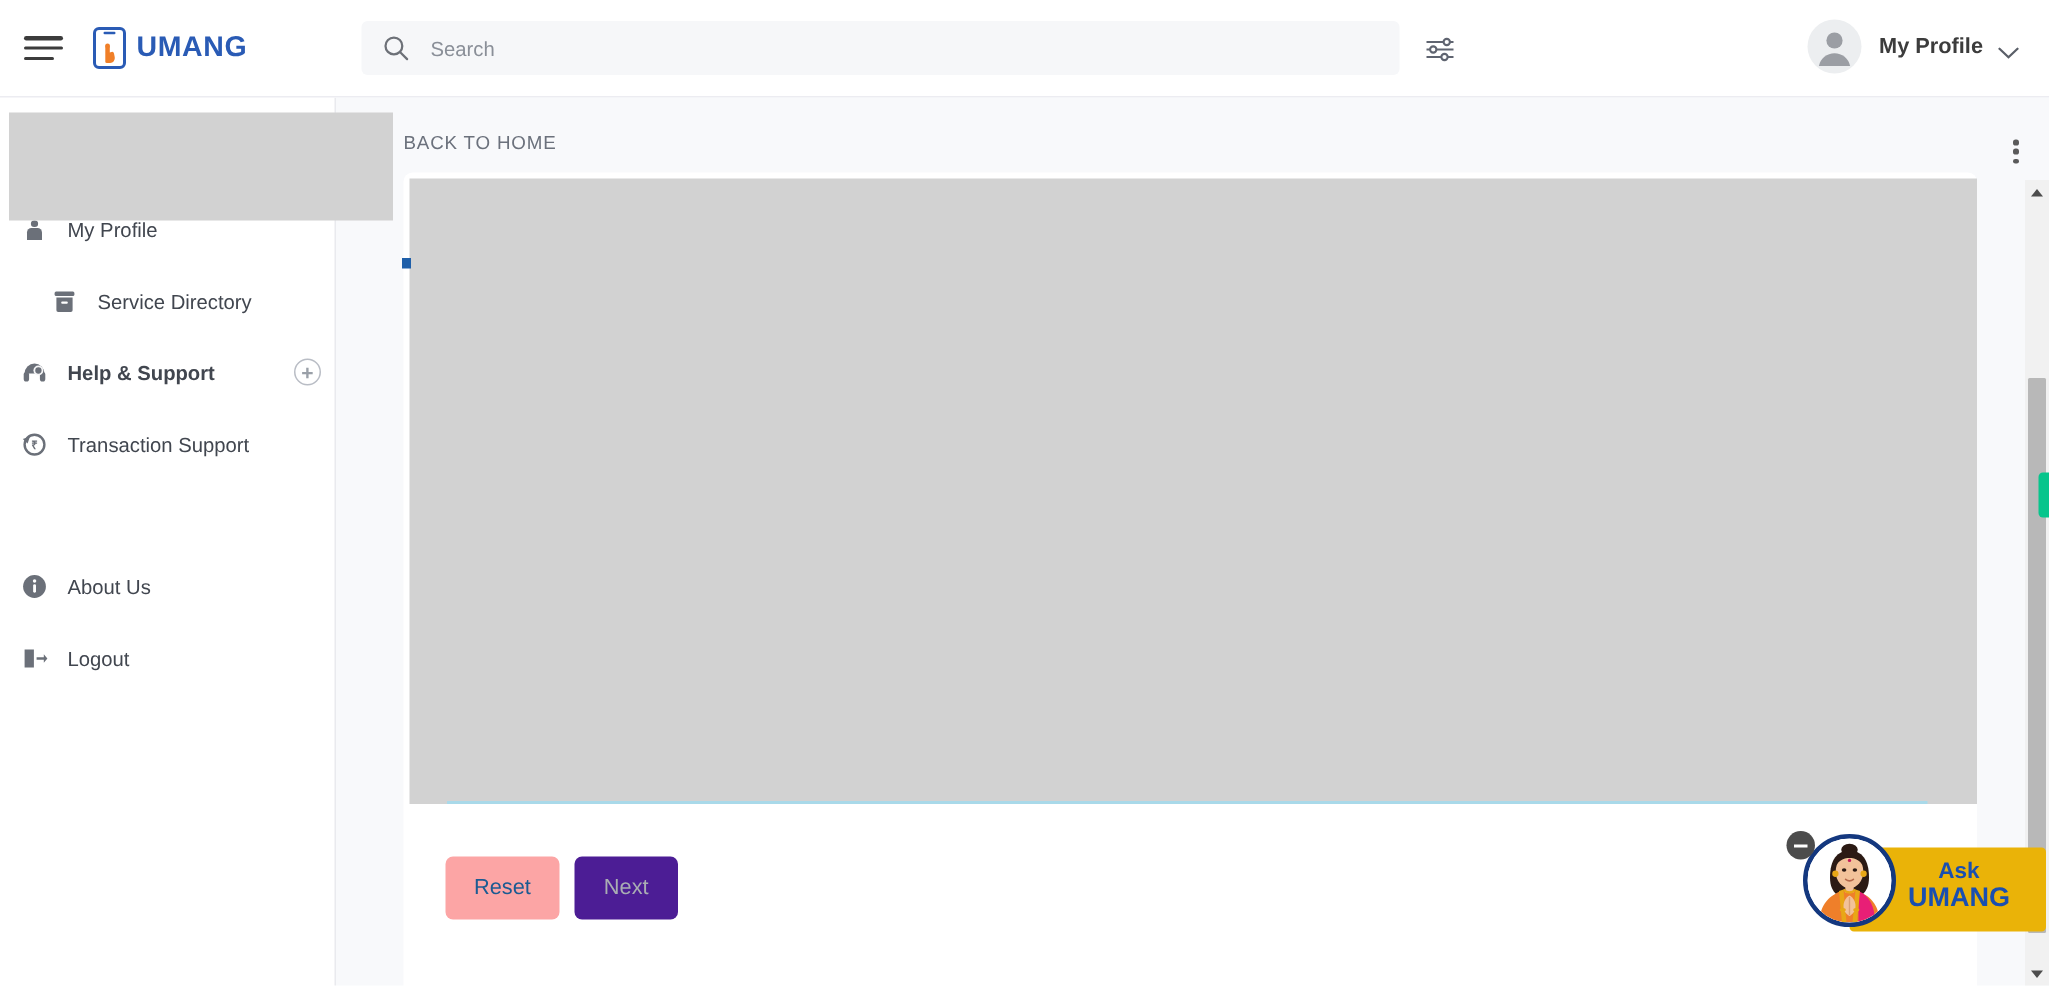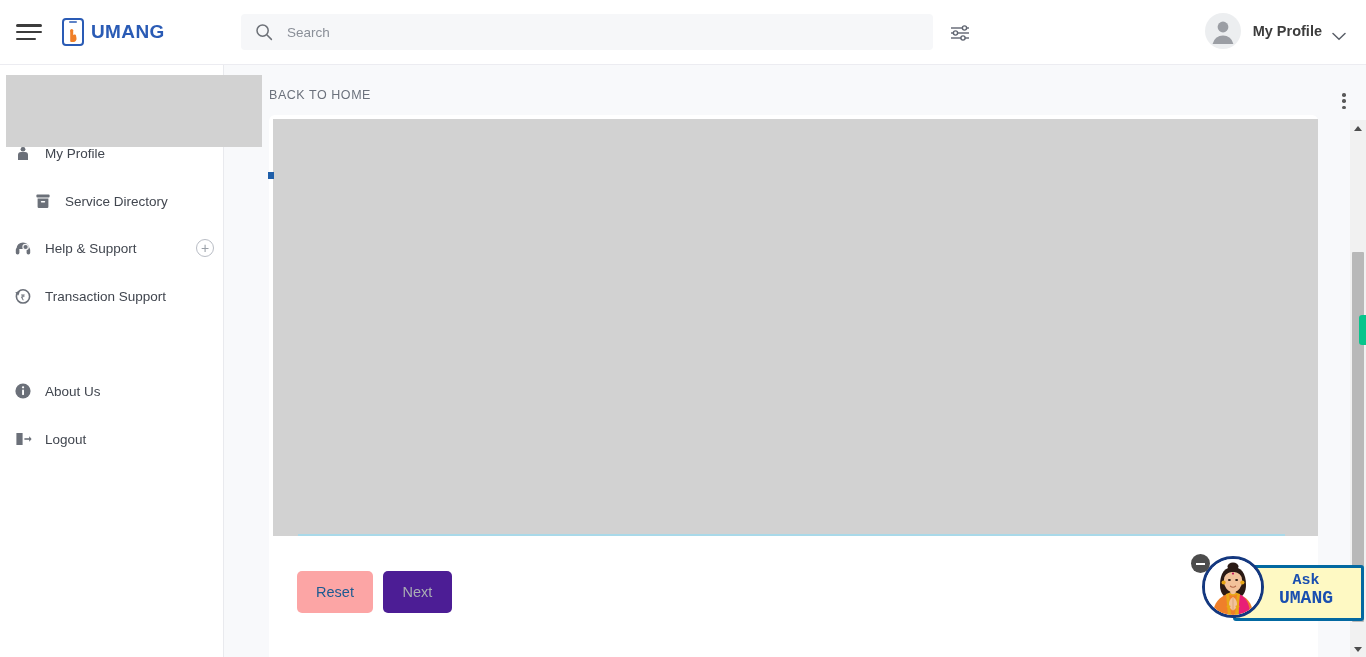--- a/index.html
+++ b/index.html
@@ -203,23 +203,22 @@
   .ask-min {
     position: absolute; left: 3px; top: 2px;
     width: 19px; height: 19px; border-radius: 50%;
     background: #4c4c4c; display: flex; align-items: center; justify-content: center;
     cursor: pointer; z-index: 4;
   }
   .ask-min i { display: block; width: 9px; height: 2px; background: #ffffff; }
   .ask-box {
     position: absolute; left: 45px; top: 13px;
     width: 131px; height: 56px;
-    background: #fef9c3; border: 3px solid #0369a1; border-radius: 3px;
+    background: #eab308; border: 3px solid #eab308; border-radius: 3px;
     z-index: 1;
-    font-family: Liberation Mono, monospace;
   }
   .ask-box-text {
     position: absolute; right: 10px; top: 5px;
     text-align: center; width: 90px;
     color: #1a4fb0; font-weight: bold; line-height: 1.05;
   }
   .ask-l1 { font-size: 15px; }
   .ask-l2 { font-size: 18px; }
   .ask-ava {
     position: absolute; left: 14px; top: 4px;
@@ -304,21 +303,21 @@
     <span class="nav-ico">
       <svg width="20" height="20" viewBox="0 0 20 20">
         <rect x="3.4" y="3.4" width="13.2" height="3" rx="1" fill="#6b7079"></rect>
         <path d="M4.6 7.4 h10.8 v8.4 a1.2 1.2 0 0 1 -1.2 1.2 h-8.4 a1.2 1.2 0 0 1 -1.2 -1.2 z" fill="#6b7079"></path>
         <rect x="7.8" y="10" width="4.4" height="1.5" rx=".7" fill="#ffffff"></rect>
       </svg>
     </span>
     <span class="nav-label">Service Directory</span>
   </div>
 
-  <div class="nav-item" style="top:168px;">
+  <div class="nav-item" style="top:168px;font-weight:bold;">
     <span class="nav-ico">
       <svg width="20" height="20" viewBox="0 0 20 20">
         <path d="M3.4 11 a6.6 6.6 0 0 1 13.2 0 z" fill="#6b7079"></path>
         <rect x="2.8" y="10" width="3.6" height="6.4" rx="1.7" fill="#6b7079"></rect>
         <rect x="13.6" y="10" width="3.6" height="6.4" rx="1.7" fill="#6b7079"></rect>
         <circle cx="12.6" cy="9" r="3.3" fill="#f5f5f6"></circle>
         <circle cx="12.6" cy="9" r="2.1" fill="#6b7079"></circle>
       </svg>
     </span>
     <span class="nav-label">Help &amp; Support</span>

